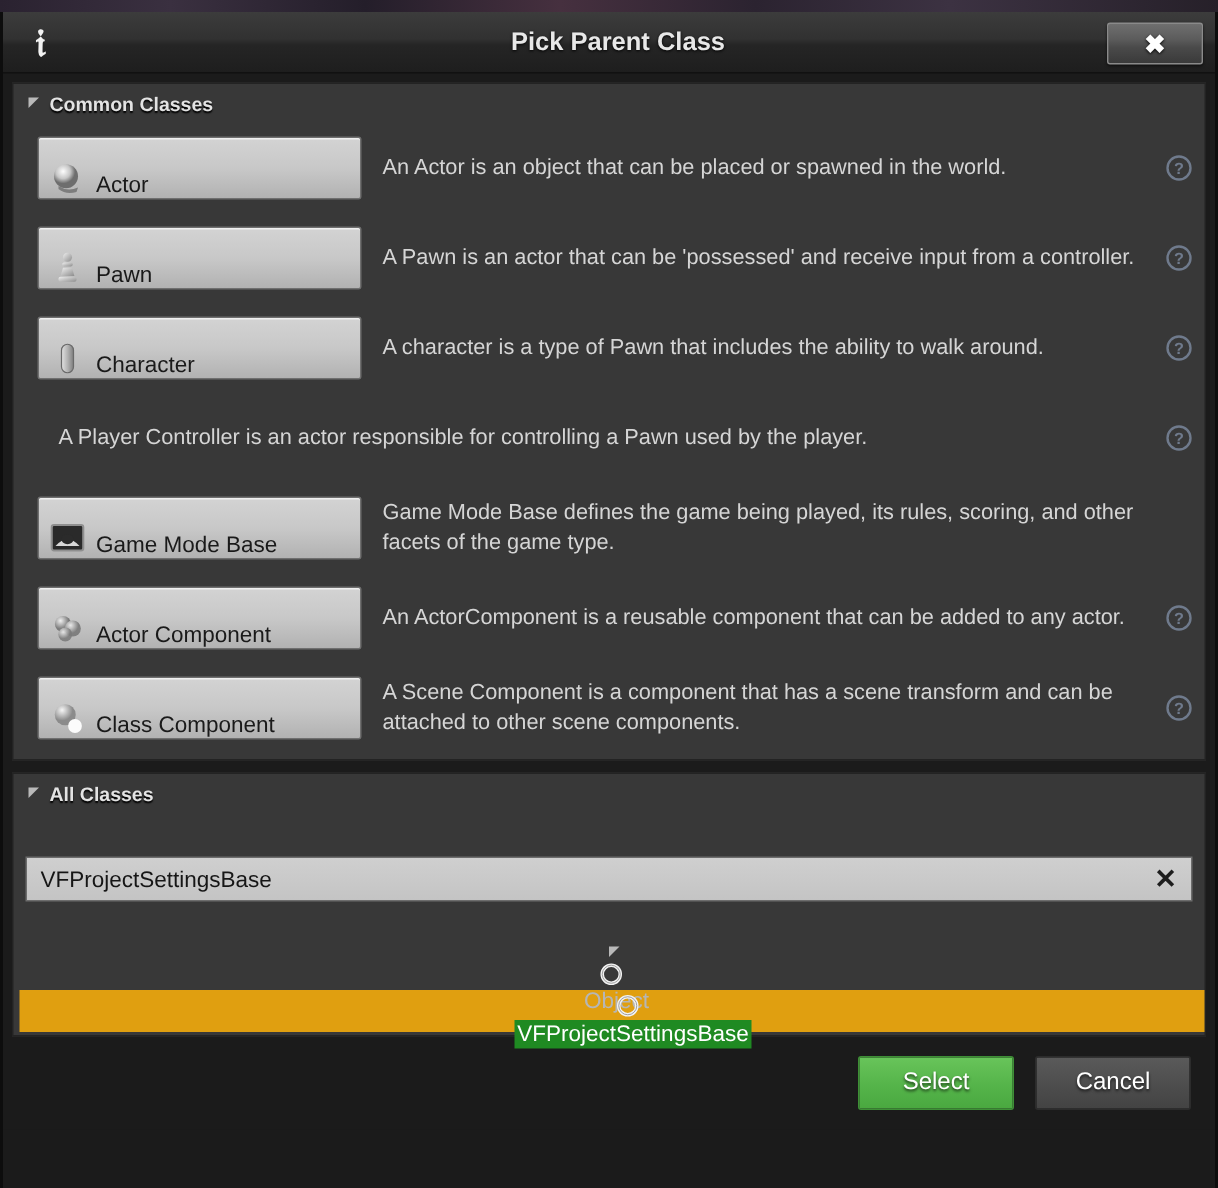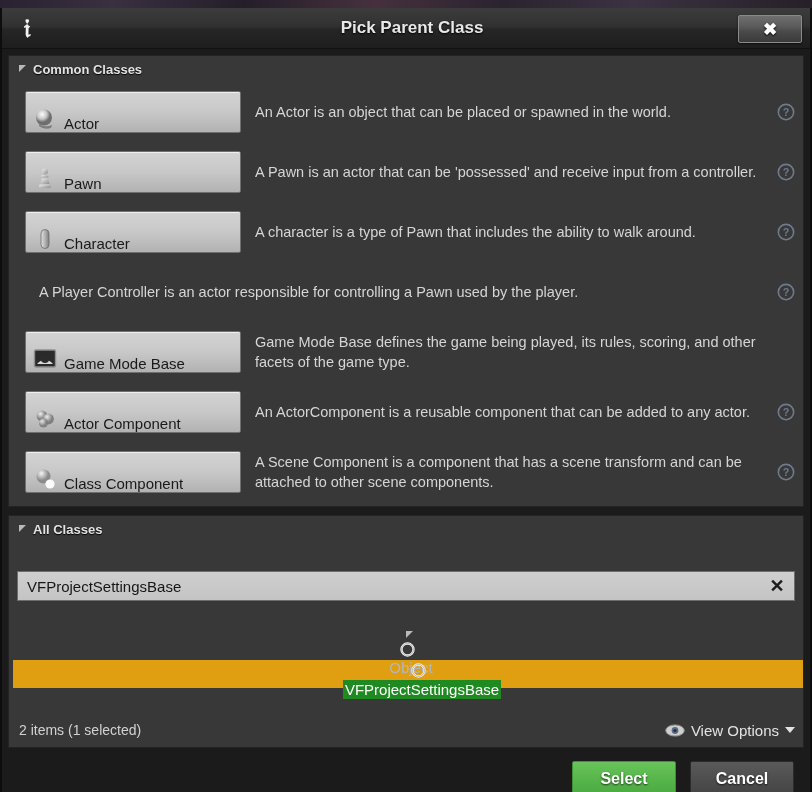--- a/index.html
+++ b/index.html
@@ -179,21 +179,21 @@
   
   .footer{
     flex:0 0 auto;height:62px;
     display:flex;align-items:center;justify-content:flex-end;
     padding-right:16px;gap:14px;
   }
   .btn{
     min-width:104px;height:36px;
     display:flex;align-items:center;justify-content:center;
     border-radius:2px;cursor:pointer;
-    font-size:16px;font-weight:bold;color:#fff;
+    font-size:16px;font-weight:normal;color:#fff;
     text-shadow:0 1px 2px rgba(0,0,0,.7);
     box-sizing:border-box;
   }
   .btn-select{
     background:linear-gradient(180deg,#68c45a 0%,#55b44a 55%,#4aa840 100%);
     border:1px solid #3e8f36;
   }
   .btn-cancel{
     background:linear-gradient(180deg,#5a5a5a 0%,#4d4d4d 55%,#434343 100%);
     border:1px solid #2c2c2c;
@@ -401,34 +401,20 @@
           <span class="tree-ico">
             <svg viewBox="0 0 24 24" width="19" height="19">
               <circle cx="12" cy="12" r="7.6" fill="none" stroke="#f2f2f2" stroke-width="3"></circle>
               <circle cx="12" cy="12" r="7.6" fill="none" stroke="#9a9a9a" stroke-width="0.8"></circle>
             </svg>
           </span>
           <span class="tree-label hl">VFProjectSettingsBase</span>
         </div>
       </div>
 
-    <div class="status-bar">
-      <div class="status-text">2 items (1 selected)</div>
-      <div class="view-options">
-        <span class="eye-ico">
-          <svg width="20" height="13" viewBox="0 0 20 13">
-            <ellipse cx="10" cy="6.5" rx="9.3" ry="5.6" fill="#cfcfcf" stroke="#8d8d8d" stroke-width="1"></ellipse>
-            <circle cx="10" cy="6.5" r="3.4" fill="#5b6b86"></circle>
-            <circle cx="10" cy="6.5" r="1.6" fill="#25303f"></circle>
-          </svg>
-        </span>
-        <span>View Options</span>
-        <span class="caret"></span>
-      </div>
-    </div>
   </div>
 
   <div class="footer">
     <div class="btn btn-select">
       <span>Select</span>
     </div>
     <div class="btn btn-cancel">
       <span>Cancel</span>
     </div>
   </div>

